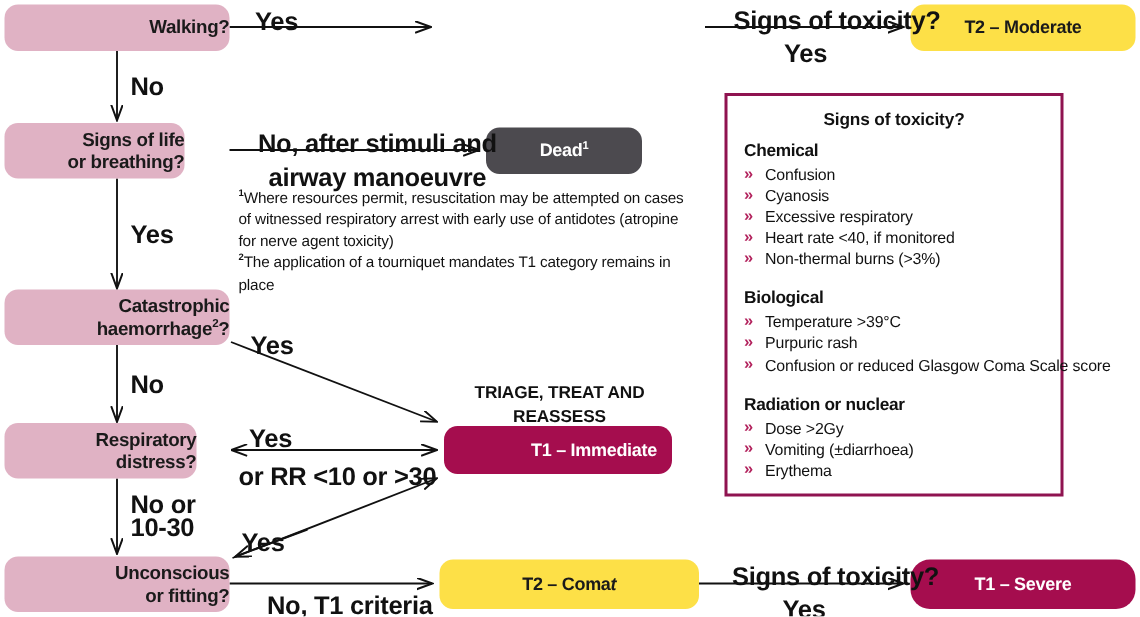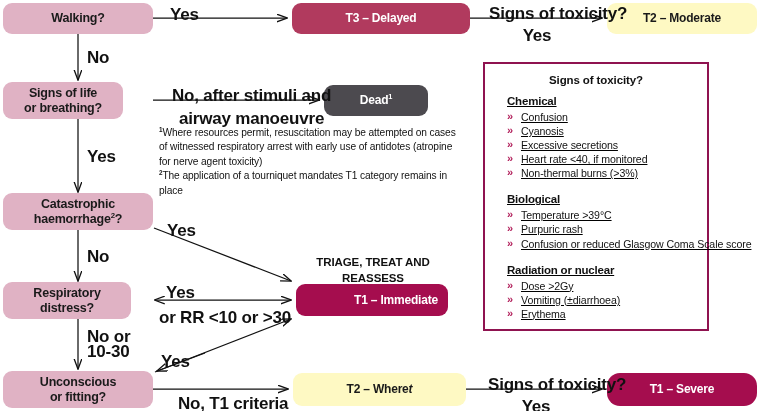--- a/index.html
+++ b/index.html
@@ -28,24 +28,25 @@
     text-align:center;
     line-height:1.18;
     font-weight:bold;
     letter-spacing:-0.2px;
   }
   .node .ln{display:block;white-space:nowrap;}
   .q{            
     background:#e0b2c4;
     color:#1a1a1a;
     font-size:12.5px;
+    align-items:flex-end;
   }
   .cat-t3{background:#b13a5e;color:#ffffff;font-size:12px;}
   .cat-t1{background:#a50d4e;color:#ffffff;font-size:12px;}
-  .cat-t2{background:#fef9c3;color:#1a1a1a;font-size:12px;}
+  .cat-t2{background:#fde047;color:#1a1a1a;font-size:12px;}
   .cat-dead{background:#4c4a4f;color:#ffffff;font-size:12px;}
   .cat-t2 .ital{font-style:italic;}
 
   sup{font-size:0.62em;vertical-align:super;line-height:0;font-weight:bold;}
 
   
   .elabel{
     position:absolute;
     font-size:17px;
     font-weight:bold;
@@ -86,21 +87,21 @@
     background:#ffffff;
   }
   .panel-title{
     text-align:center;
     font-size:11.5px;
     font-weight:bold;
     color:#111111;
     margin:10px 0 9px 0;
     letter-spacing:-0.1px;
   }
-  .panel-body{padding:0 9px 6px 22px;text-decoration:underline;}
+  .panel-body{padding:0 9px 6px 11px;}
   .grp-head{
     font-size:11.5px;
     font-weight:bold;
     color:#111111;
     margin:0 0 3px 0;
     letter-spacing:-0.2px;
   }
   .grp{margin-bottom:13px;}
   .grp:last-child{margin-bottom:0;}
   ul.items{list-style:none;margin:0;padding:0;}
@@ -180,38 +181,35 @@
   <div class="node q" style="left:3px;top:282px;width:128px;height:37px;">
     <span class="ln">Respiratory</span>
     <span class="ln">distress?</span>
   </div>
 
   <div class="node q" style="left:3px;top:371px;width:150px;height:37px;">
     <span class="ln">Unconscious</span>
     <span class="ln">or fitting?</span>
   </div>
 
-  <div class="node cat-t3" style="left:292px;top:3px;width:178px;height:31px;">
-    <span class="ln">T3 – Delayed</span>
-  </div>
 
   <div class="node cat-t2" style="left:607px;top:3px;width:150px;height:31px;">
     <span class="ln">T2 – Moderate</span>
   </div>
 
   <div class="node cat-dead" style="left:324px;top:85px;width:104px;height:31px;">
     <span class="ln"><span>Dead</span><sup>1</sup></span>
   </div>
 
   <div class="node cat-t1" style="left:296px;top:284px;width:152px;height:32px;padding-left:48px;">
     <span class="ln">T1 – Immediate</span>
   </div>
 
   <div class="node cat-t2" style="left:293px;top:373px;width:173px;height:33px;">
-    <span class="ln"><span>T2 – Where</span><span class="ital">t</span></span>
+    <span class="ln"><span>T2 – Coma</span><span class="ital">t</span></span>
   </div>
 
   <div class="node cat-t1" style="left:607px;top:373px;width:150px;height:33px;border-radius:13px;">
     <span class="ln">T1 – Severe</span>
   </div>
 
   <div class="elabel" style="left:170px;top:3px;">Yes</div>
 
   <div class="elabel" style="left:87px;top:46px;">No</div>
 
@@ -252,21 +250,21 @@
 
   <div class="panel" style="left:483px;top:62px;width:226px;height:269px;">
     <div class="panel-title">Signs of toxicity?</div>
     <div class="panel-body">
 
       <div class="grp">
         <div class="grp-head">Chemical</div>
         <ul class="items">
           <li><span class="chev">»</span><span>Confusion</span></li>
           <li><span class="chev">»</span><span>Cyanosis</span></li>
-          <li><span class="chev">»</span><span>Excessive secretions</span></li>
+          <li><span class="chev">»</span><span>Excessive respiratory</span></li>
           <li><span class="chev">»</span><span>Heart rate &lt;40, if monitored</span></li>
           <li><span class="chev">»</span><span>Non-thermal burns (&gt;3%)</span></li>
         </ul>
       </div>
 
       <div class="grp">
         <div class="grp-head">Biological</div>
         <ul class="items">
           <li><span class="chev">»</span><span>Temperature &gt;39°C</span></li>
           <li><span class="chev">»</span><span>Purpuric rash</span></li>

